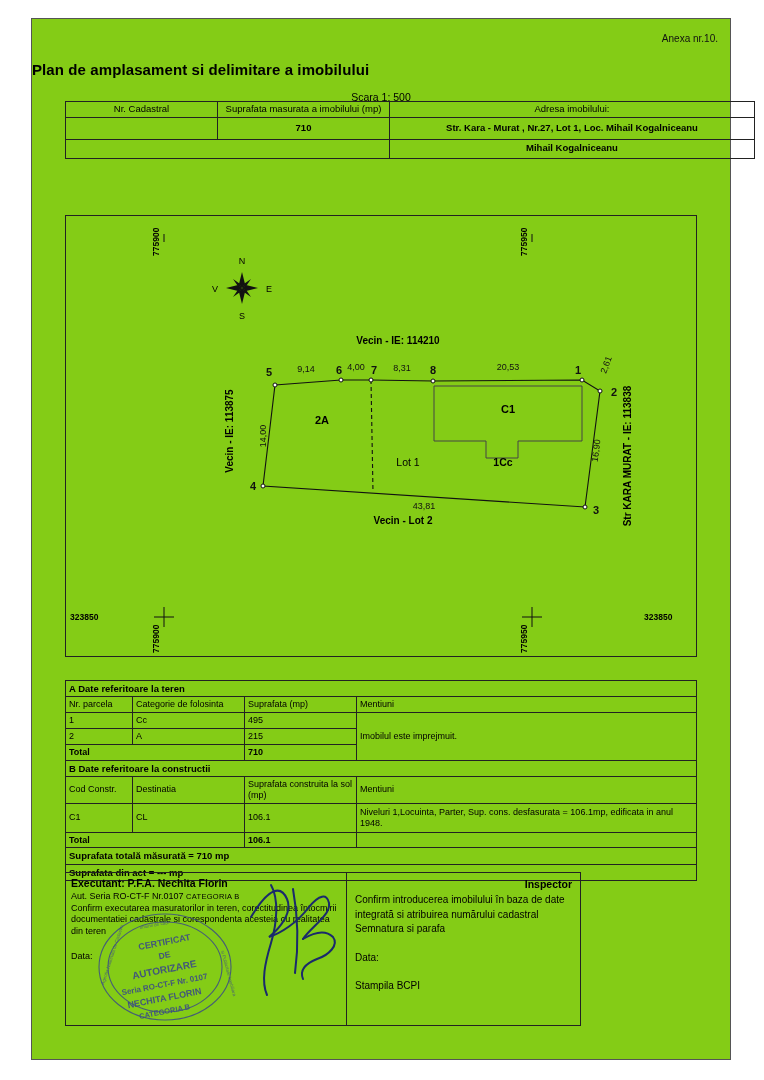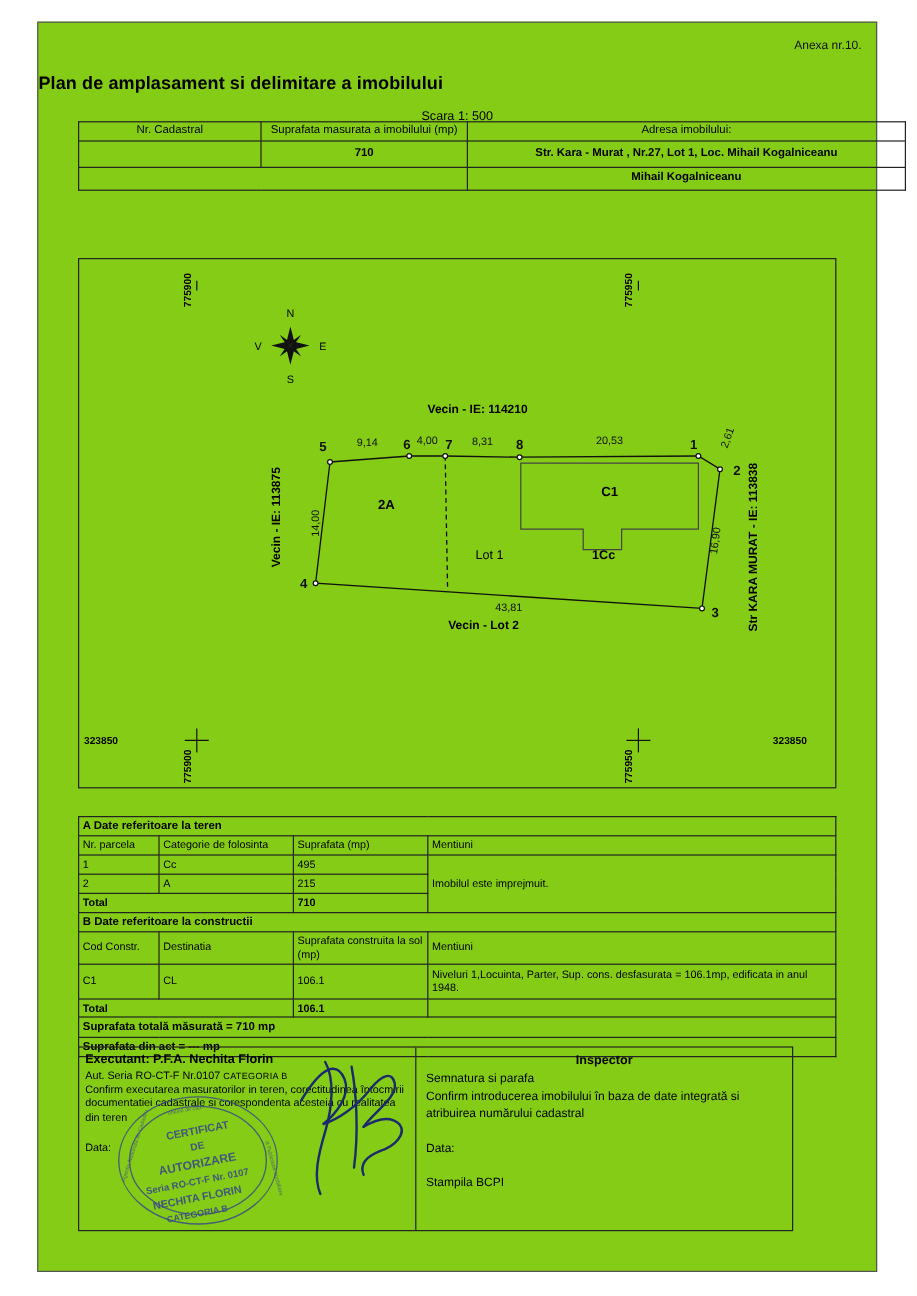--- a/index.html
+++ b/index.html
@@ -15,25 +15,25 @@
   .b{font-weight:bold;}
 
   .draw{position:absolute;left:33px;top:196px;width:632px;height:442px;border:1px solid #222;box-sizing:border-box;}
   .draw svg{display:block;}
 
   .tbl-a{position:absolute;left:33px;top:661px;width:632px;font-size:9px;}
   .tbl-a td{border:1px solid #222;padding:2px 3px;text-align:left;line-height:1.2;}
   .secthead{font-weight:bold;font-size:9.5px;}
   .tot{font-weight:bold;}
 
-  .sig{position:absolute;left:33px;top:853px;width:596px;height:154px;border:1px solid #222;box-sizing:border-box;display:flex;}
+  .sig{position:absolute;left:33px;top:853px;width:516px;height:154px;border:1px solid #222;box-sizing:border-box;display:flex;}
   .sig-l{width:281px;border-right:1px solid #222;box-sizing:border-box;padding:4px 5px;position:relative;font-size:9px;line-height:1.28;}
   .sig-r{flex:1;box-sizing:border-box;padding:4px 8px;font-size:10px;line-height:1.45;}
   .sig-l .exec{font-weight:bold;font-size:10.5px;display:block;margin-bottom:1px;}
-  .sig-r .insp{font-weight:bold;font-size:10.5px;display:block;text-align:center;margin-bottom:1px;}
+  .sig-r .insp{font-weight:bold;font-size:10.5px;display:block;text-align:right;margin-bottom:1px;}
   .small-caps{font-size:7.5px;letter-spacing:.3px;}
   .data-lbl{position:absolute;left:5px;top:78px;font-size:9px;}
   .stamp{position:absolute;left:24px;top:38px;width:150px;height:112px;pointer-events:none;}
   .signature{position:absolute;left:175px;top:4px;width:110px;height:125px;pointer-events:none;}
 </style>
 </head>
 <body>
 
 <div class="page">
 
@@ -237,22 +237,22 @@
           <path d="M10,40 C28,10 40,8 46,22 C52,36 38,52 28,60 C40,56 56,46 68,30 C78,18 86,16 88,26 C90,38 70,50 62,62"></path>
           <path d="M30,8 C38,22 36,46 30,66 C24,86 20,104 26,118"></path>
           <path d="M62,62 C72,56 84,52 92,60 C98,68 88,78 76,82 C66,86 58,92 62,102"></path>
           <path d="M52,12 C56,34 58,66 54,96"></path>
         </g>
       </svg>
     </div>
 
     <div class="sig-r">
       <span class="insp">Inspector</span>
+      <div>Confirm introducerea imobilului în baza de date integrată si atribuirea numărului cadastral</div>
       <div>Semnatura si parafa</div>
-      <div>Confirm introducerea imobilului în baza de date integrată si atribuirea numărului cadastral</div>
       <div style="height:14px"></div>
       <div>Data:</div>
       <div style="height:14px"></div>
       <div>Stampila BCPI</div>
     </div>
   </div>
 
 </div>
 
 </body></html>

